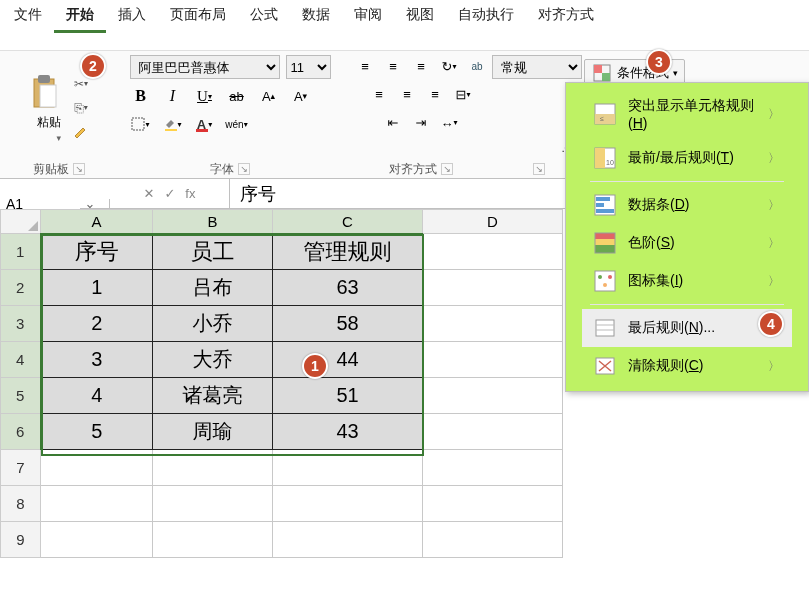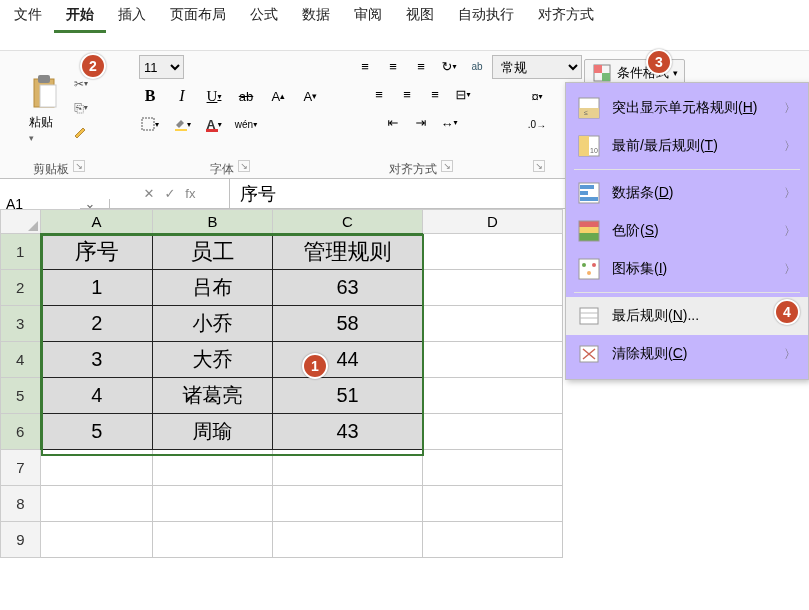--- a/index.html
+++ b/index.html
@@ -6,25 +6,25 @@
     body { font-family: "Microsoft YaHei", Arial, sans-serif; background:#fff; width:809px; height:610px; overflow:hidden; position:relative; font-size:13px; }
     
     
     .tabs { display:flex; height:51px; align-items:flex-start; padding:0 2px; border-bottom:1px solid #e0e0e0; }
     .tab { padding:6px 12px; cursor:pointer; font-size:14px; color:#222; }
     .tab.active { border-bottom:3px solid #417e37; font-weight:bold; }
     
     
     .ribbon { display:flex; height:128px; border-bottom:1px solid #c0c0c0; padding:4px 4px 0 4px; gap:6px; background:#fafafa; }
     .group { display:flex; flex-direction:column; justify-content:space-between; align-items:center; padding:0 6px; position:relative; }
-    .group-label { font-size:12px; color:#555; text-align:center; height:18px; line-height:18px; display:flex; }
+    .group-label { font-size:12px; color:#555; text-align:center; height:18px; line-height:18px; display:flex; align-items:center; }
     .group-body { flex:1; display:flex; align-items:center; gap:4px; }
     .corner { font-size:9px; color:#888; border:1px solid #ccc; width:12px; height:12px; display:inline-flex; align-items:center; justify-content:center; margin-left:4px;}
     
-    .big-btn { display:flex; flex-direction:column; align-items:flex-start; gap:2px; padding:4px; cursor:pointer; font-size:12px; }
+    .big-btn { display:flex; flex-direction:column; align-items:flex-end; gap:2px; padding:4px; cursor:pointer; font-size:12px; }
     .clip-icon { width:32px; height:40px; display:flex; align-items:center; justify-content:center; }
     .mini-btn { width:24px; height:20px; display:flex; align-items:center; justify-content:center; cursor:pointer; font-size:12px; color:#555;}
     .mini-col { display:flex; flex-direction:column; gap:4px; }
     .mini-row { display:flex; gap:6px; align-items:center;}
     
     .font-select { height:24px; font-size:13px; border:1px solid #bbb; padding:0 4px;}
     .font-size-sel { width:45px; height:24px; font-size:13px; border:1px solid #bbb;}
     .ico { width:22px; height:22px; display:inline-flex; align-items:center; justify-content:center; cursor:pointer; }
     .u { text-decoration:underline; }
     .s { text-decoration:line-through; }
@@ -50,21 +50,21 @@
     table.sheet td { border:1px solid #c8c8c8; height:36px; text-align:center; font-size:20px; background:#fff; }
     table.sheet td.data { background:#dcdcdc; border:1px solid #222;}
     table.sheet td.data.head { font-size:22px;}
     .corner-cell { width:40px; height:24px; background:#f3f3f3; border:1px solid #ccc; position:relative;}
     .corner-cell::after { content:""; position:absolute; right:2px; bottom:2px; width:0;height:0; border-left:10px solid transparent; border-bottom:10px solid #b7b7b7;}
     .colA{width:112px}.colB{width:120px}.colC{width:150px}.colD{width:140px}
     
     .sel-outline { position:absolute; border:2px solid #3a7a33; pointer-events:none; }
     
     
-    .dropdown { position:absolute; right:0; top:82px; width:244px; background:#c4b5fd; border:1px solid #c0c0c0; box-shadow:2px 2px 6px rgba(0,0,0,.25); z-index:50; padding:6px 0;}
+    .dropdown { position:absolute; right:0; top:82px; width:244px; background:#bef264; border:1px solid #c0c0c0; box-shadow:2px 2px 6px rgba(0,0,0,.25); z-index:50; padding:6px 16px;}
     .dd-item { display:flex; align-items:center; padding:8px 12px; gap:12px; cursor:pointer; font-size:14px;}
     .dd-item.hover { background:#ededed;}
     .dd-sep { height:1px; background:#e3e3e3; margin:4px 8px;}
     .dd-ico { width:22px; height:22px; flex-shrink:0; display:flex; align-items:center; justify-content:center;}
     .dd-arrow { margin-left:auto; color:#666; font-size:12px;}
     .hot { text-decoration:underline; }
     
     .cf-btn { display:flex; align-items:center; gap:4px; padding:2px 6px; border:1px solid #bbb; background:#f5f5f5; font-size:13px; cursor:pointer; border-radius:2px;}
     .numfmt { width:90px; height:24px; border:1px solid #bbb; font-size:13px; padding:0 4px;}
   </style>
@@ -112,20 +112,21 @@
     <div class="group-label">
         <span>剪贴板</span>
         <span class="corner">↘</span>
       </div>
     <div class="callout" style="left:76px;top:-2px">2</div>
   </div>
 
   <div class="group" style="width:220px">
     <div class="group-body" style="flex-direction:column; gap:6px; align-items:flex-start;">
       <div class="mini-row">
+        <select class="font-select" style="width:150px"><option>阿里巴巴普惠体</option></select>
         <select class="font-size-sel"><option>11</option></select>
       </div>
       <div class="mini-row" style="gap:10px">
         <span class="ico" style="font-weight:bold;font-family:serif;font-size:16px">B</span>
         <span class="ico" style="font-style:italic;font-family:serif;font-size:16px">I</span>
         <span class="ico u" style="font-family:serif;font-size:15px">U<span style="font-size:8px">▾</span></span>
         <span class="ico s">ab</span>
         <span class="ico">A<sup style="font-size:9px">▴</sup></span>
         <span class="ico">A<sup style="font-size:9px">▾</sup></span>
       </div>
@@ -180,21 +181,21 @@
         <span class="ico">↔<span style="font-size:8px">▾</span></span>
       </div>
     </div>
     <div class="group-label">
         <span>对齐方式</span>
         <span class="corner">↘</span>
       </div>
   </div>
 
   <div class="group" style="width:70px">
-    <div class="group-body" style="flex-direction:column;gap:6px;align-items:center">
+    <div class="group-body" style="flex-direction:column;gap:18px;align-items:flex-end">
       <select class="numfmt"><option>常规</option></select>
       <div class="mini-row">
         <span class="ico">¤<span style="font-size:8px">▾</span></span>
       </div>
       <div class="mini-row">
         <span class="ico" style="font-size:10px">.0→</span>
       </div>
     </div>
     <div class="group-label">
         <span class="corner">↘</span>

